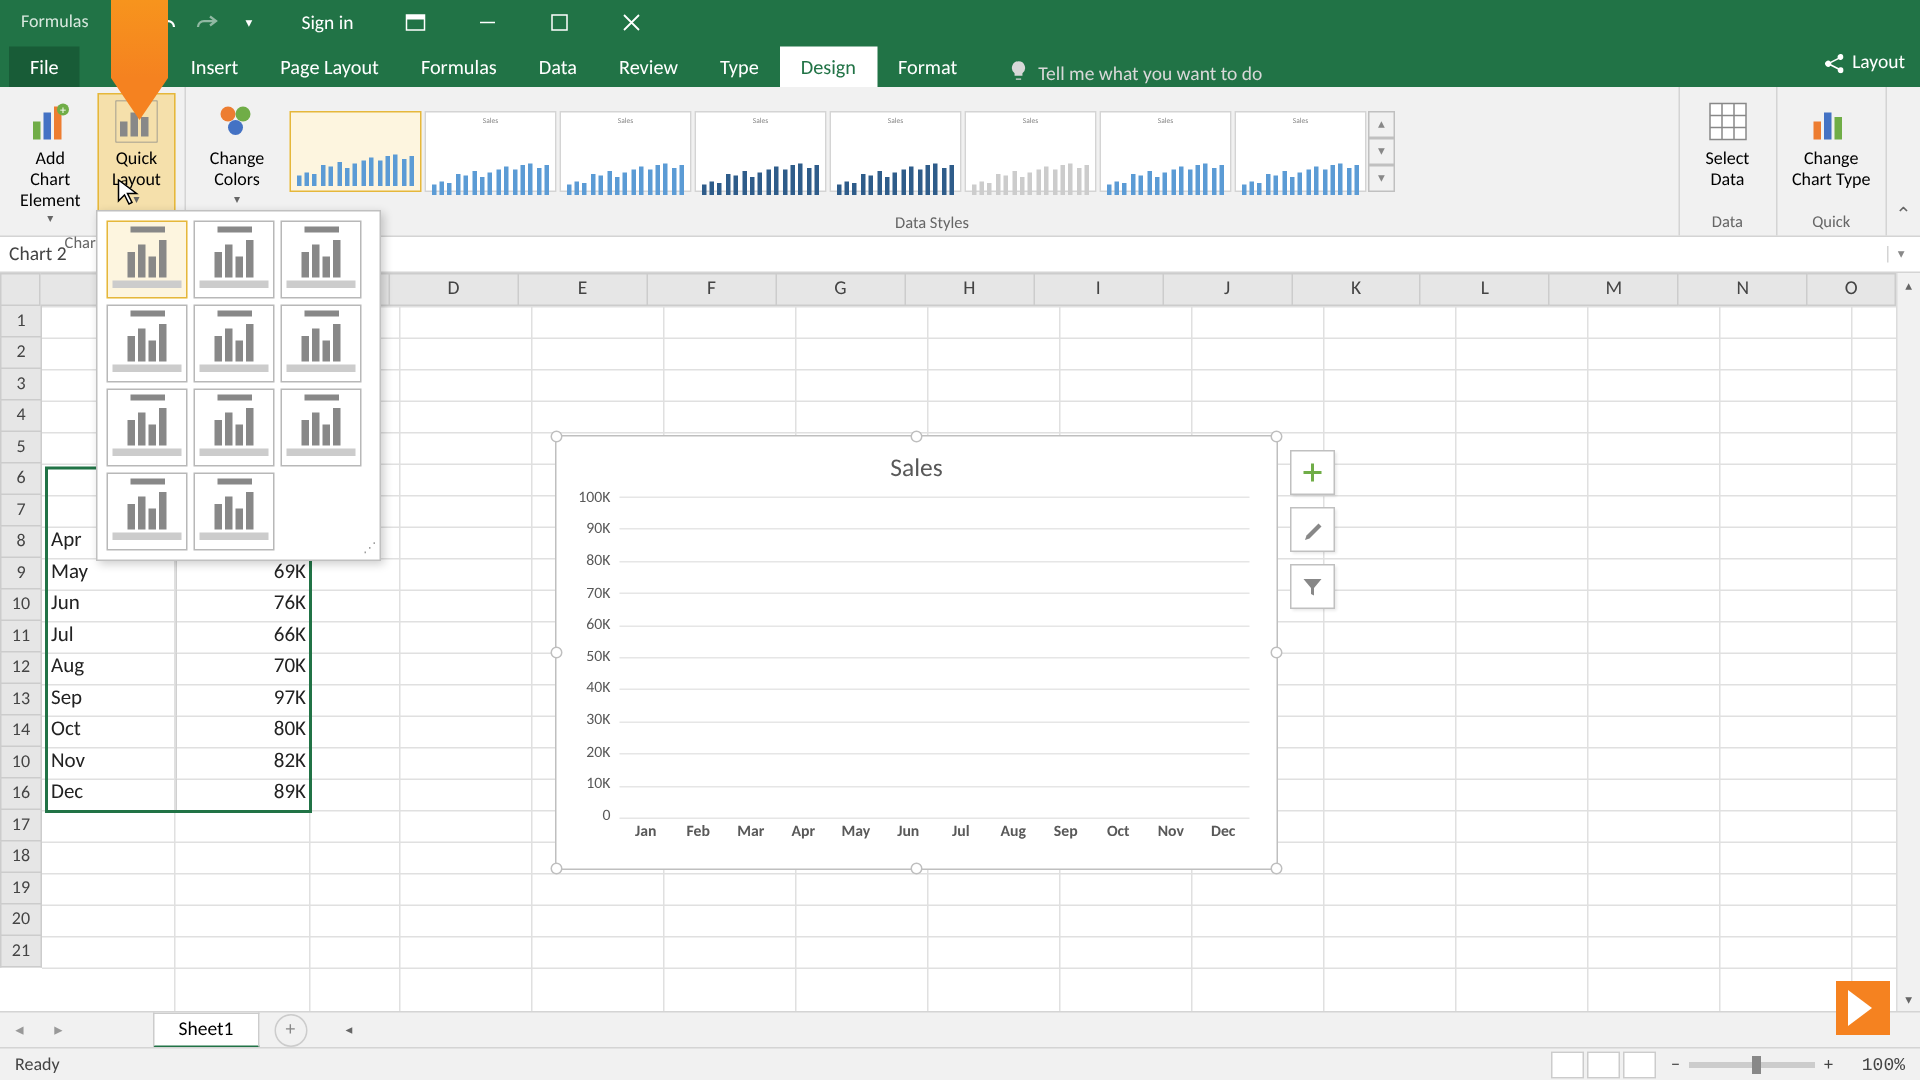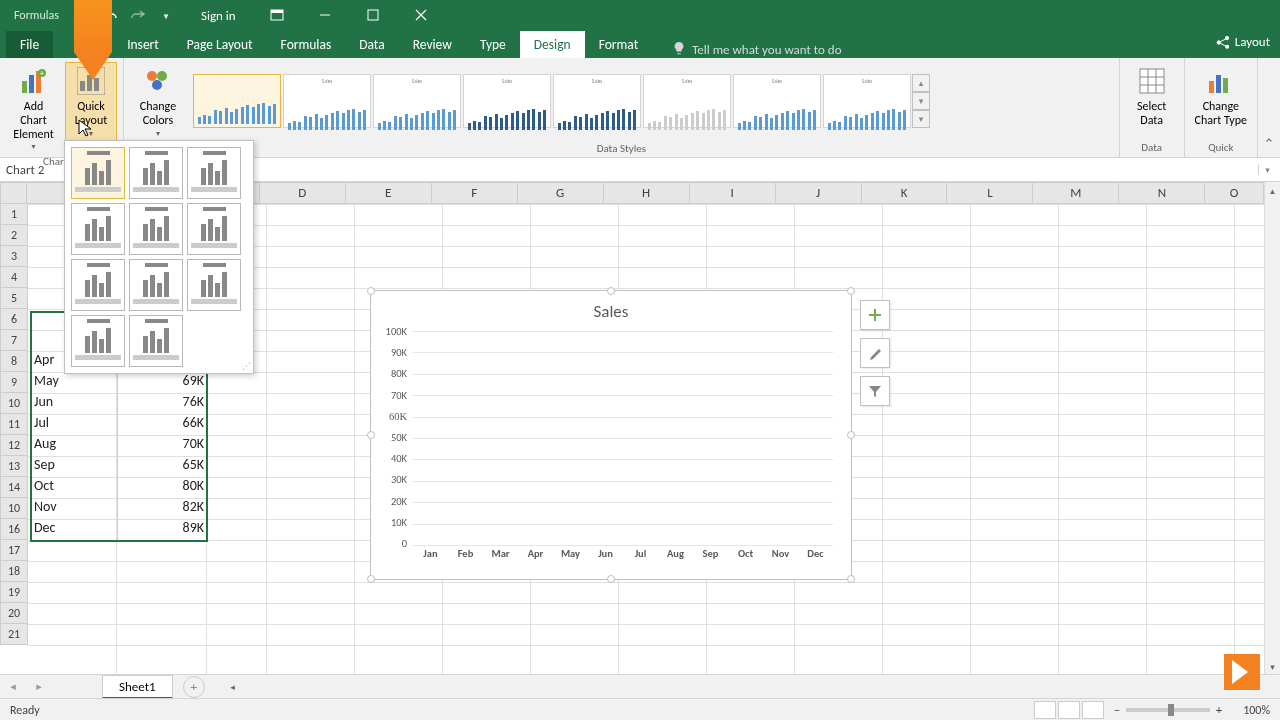--- a/index.html
+++ b/index.html
@@ -124,21 +124,21 @@
 
 
 .statusbar { position:absolute; bottom:0; left:0; right:0; height:22px; background:#f1f1f1; border-top:1px solid #d4d4d4; display:flex; align-items:center; font-size:12px; color:#444; }
 .statusbar .ready { padding:0 10px; }
 .statusbar .spacer { flex:1; }
 .view-btns { display:flex; gap:2px; margin-right:10px; }
 .view-b { width:22px; height:18px; border:1px solid #ccc; background:#fff; }
 .zoom-ctrl { display:flex; align-items:center; gap:6px; margin-right:10px; }
 .zoom-slider { width:84px; height:4px; background:#ccc; position:relative; }
 .zoom-slider .thumb { position:absolute; width:6px; height:12px; background:#888; top:-4px; left:50%; }
-.zoom-val { width:42px; text-align:right; }
+.zoom-val { width:42px; text-align:right;font-family:Liberation Mono, monospace; }
 
 
 .logo { position:absolute; right:20px; bottom:30px; font-size:32px; font-weight:600; color:#6a6a6a; letter-spacing:1px; display:flex; align-items:center; font-family:"Segoe UI",sans-serif; }
 .logo .box { width:36px; height:36px; background:#f58220; margin-left:6px; position:relative; }
 .logo .box::after { content:""; position:absolute; left:8px; top:6px; width:0; height:0; border-top:12px solid transparent; border-bottom:12px solid transparent; border-left:16px solid #fff; }
 
 .cursor { position:absolute; top:119px; left:78px; z-index:60; }
 </style>
 </head>
 <body>
@@ -707,21 +707,21 @@
       <div class="drow">
         <div class="dc1">Jul</div>
         <div class="dc2">66K</div>
       </div>
       <div class="drow">
         <div class="dc1">Aug</div>
         <div class="dc2">70K</div>
       </div>
       <div class="drow">
         <div class="dc1">Sep</div>
-        <div class="dc2">65K</div>
+        <div class="dc2">97K</div>
       </div>
       <div class="drow">
         <div class="dc1">Oct</div>
         <div class="dc2">80K</div>
       </div>
       <div class="drow">
         <div class="dc1">Nov</div>
         <div class="dc2">82K</div>
       </div>
       <div class="drow">
@@ -740,21 +740,21 @@
     <div class="chart-handle" style="bottom:-4px;left:calc(50% - 4px)"></div>
     <div class="chart-handle" style="bottom:-4px;right:-4px"></div>
     <div class="chart-title">Sales</div>
     <div class="y-axis" id="y-axis">
         <div class="y-tick" style="top: 100%;">0</div>
         <div class="y-tick" style="top: 90%;">10K</div>
         <div class="y-tick" style="top: 80%;">20K</div>
         <div class="y-tick" style="top: 70%;">30K</div>
         <div class="y-tick" style="top: 60%;">40K</div>
         <div class="y-tick" style="top: 50%;">50K</div>
-        <div class="y-tick" style="top: 40%; font-family: Liberation Serif, serif;">60K</div>
+        <div class="y-tick" style="top: 40%;">60K</div>
         <div class="y-tick" style="top: 30%;">70K</div>
         <div class="y-tick" style="top: 20%;">80K</div>
         <div class="y-tick" style="top: 10%;">90K</div>
         <div class="y-tick" style="top: 0%;">100K</div>
       </div>
     <div id="y-grids">
         <div class="y-grid" style="top: 254px;"></div>
         <div class="y-grid" style="top: 232.6px;"></div>
         <div class="y-grid" style="top: 211.2px;"></div>
         <div class="y-grid" style="top: 189.8px;"></div>

